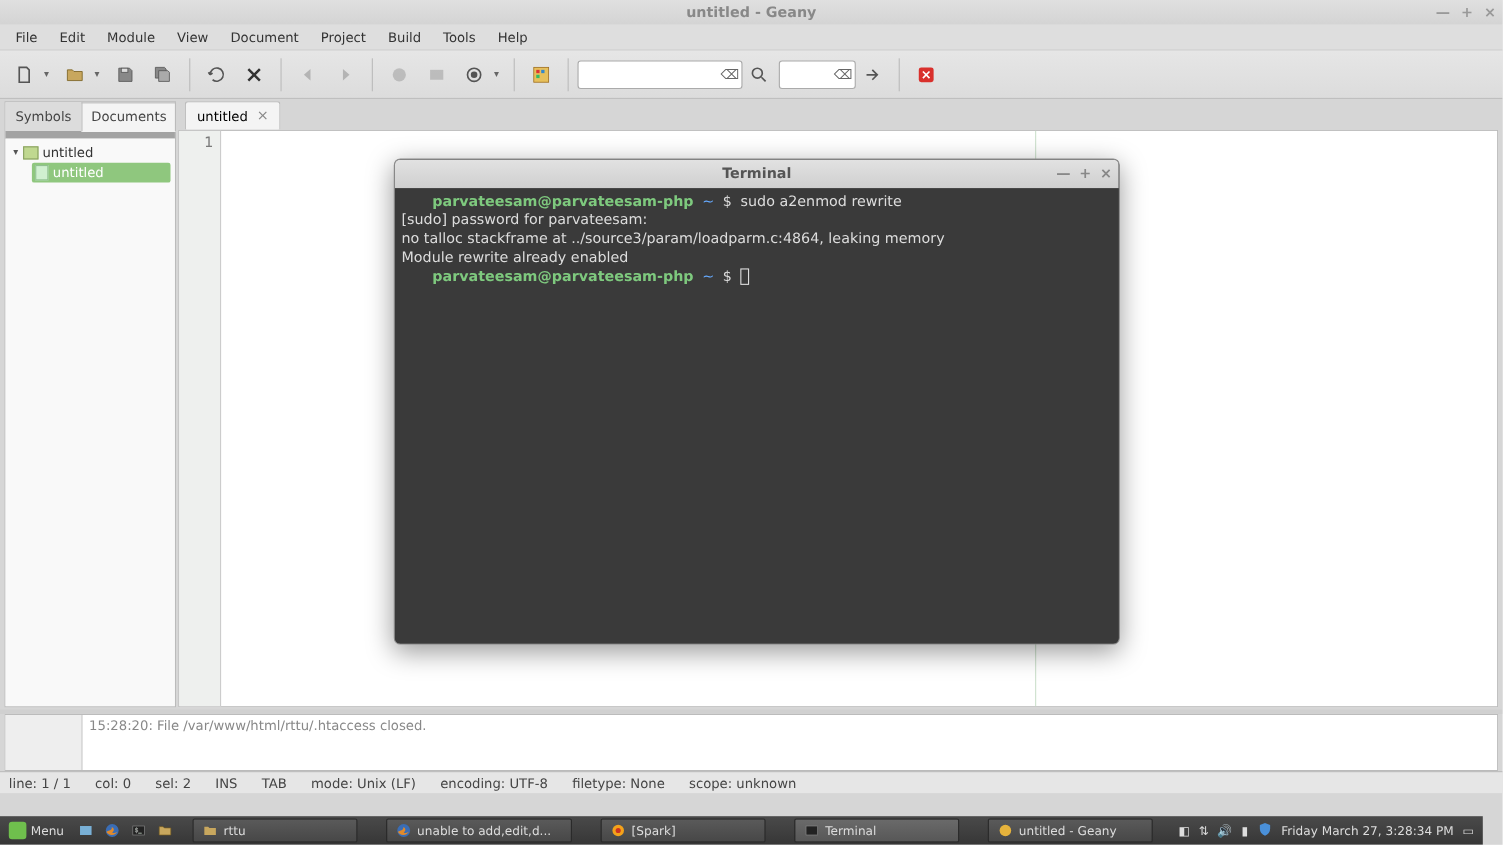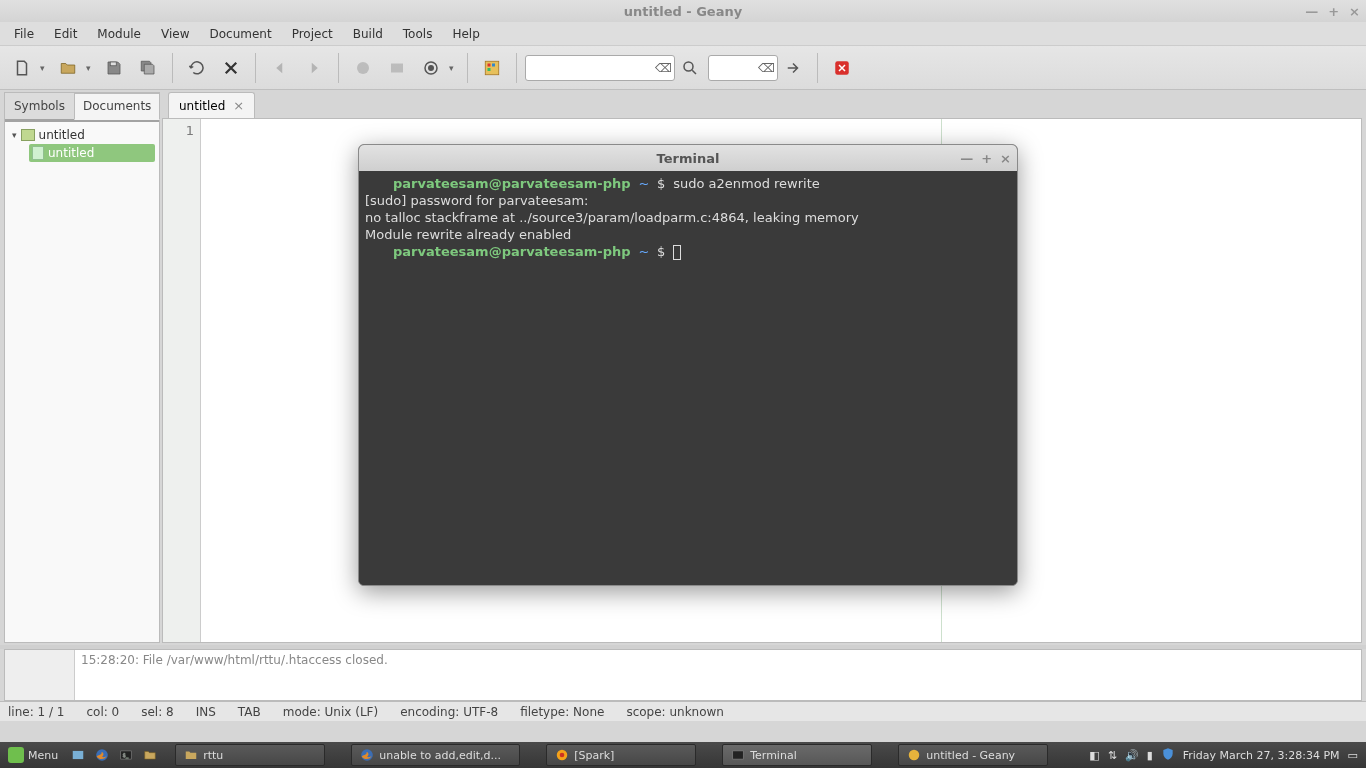--- a/index.html
+++ b/index.html
@@ -17,21 +17,21 @@
 .tbtn svg { width:18px; height:18px; }
 .tsep { width:1px; height:30px; background:#bbb; margin:0 6px; }
 .tdrop { width:10px; font-size:9px; color:#666; cursor:pointer; }
 .toolbar input { height:26px; border:1px solid #aaa; border-radius:3px; padding:0 6px; background:#fff; }
 .toolbar input.search { width:150px; }
 .toolbar input.goto  { width:70px; }
 .clearico { position:relative; margin-left:-22px; color:#666; cursor:pointer; font-size:12px; }
 
 .workarea { display:flex; height: 555px; background:#d6d6d6; }
 .sidebar { width:156px; background:#eaeaea; border:1px solid #bbb; margin:2px 2px 2px 4px; display:flex; flex-direction:column; }
-.sidetabs { display:flex; border-bottom:3px solid #a3a3a3;text-align:right; }
+.sidetabs { display:flex; border-bottom:7px solid #a3a3a3;text-align:right; }
 .sidetab { padding:5px 8px; border:1px solid transparent; cursor:pointer; color:#444; background:#dcdcdc; }
 .sidetab.active { background:#f4f4f4; border:1px solid #bbb; border-bottom:1px solid #f4f4f4; margin-bottom:-1px; }
 .tree { flex:1; background:#f9f9f9; padding:4px; }
 .tree-row { display:flex; align-items:center; gap:4px; padding:2px 3px; cursor:pointer; border-radius:2px; }
 .tree-row.root { color:#333; }
 .tree-row.sel { background:#8fc77e; color:#fff; }
 .folder-ico { width:14px; height:12px; background:#c0d890; border:1px solid #88a060; }
 .doc-ico { width:12px; height:14px; background:#d0f0d0; border:1px solid #90c090; }
 .disclose { font-size:9px; color:#555; }
 
@@ -47,21 +47,21 @@
 
 .hsplit { height:4px; background:#d0d0d0; }
 
 .msgpanel { height:52px; background:#fff; border:1px solid #bbb; margin:0 4px; overflow:hidden; display:flex; }
 .msgpanelside { width:70px; background:#eee; border-right:1px solid #ccc; display:flex; align-items:end; justify-content:center; color:#999; font-size:10px; padding-bottom:4px; }
 .msgpanelmain { flex:1; padding:2px 6px; font-family:sans-serif; color:#333; font-size:12px; }
 .msgpanelmain div { padding:1px 0; white-space:nowrap; }
 
 .statusbar { height:20px; background:#e6e6e6; border-top:1px solid #bbb; display:flex; align-items:center; gap:22px; padding:0 8px; color:#444; font-size:12px; }
 
-.taskbar { position:absolute; bottom:0; left:0; right:0; height:26px; background:linear-gradient(#4a4a4a,#363636); display:flex; align-items:center; color:#ddd; font-size:11px; }
+.taskbar { position:absolute; bottom:0; left:0; right:18px; height:26px; background:linear-gradient(#4a4a4a,#363636); display:flex; align-items:center; color:#ddd; font-size:11px; }
 .taskbar .menu { display:flex; align-items:center; gap:4px; padding:0 8px; height:100%; cursor:pointer; }
 .taskbar .menu .mint { width:16px; height:16px; background:#6fbf4d; border-radius:3px; }
 .taskbar .app { height:22px; background:linear-gradient(#5a5a5a,#474747); border:1px solid #2a2a2a; border-radius:2px; margin:0 13px; padding:0 8px; display:flex; align-items:center; gap:5px; cursor:pointer; min-width:0; }
 .taskbar .app.active { background:linear-gradient(#6a6a6a,#575757); }
 .taskbar .lnch { width:24px; height:22px; display:flex; align-items:center; justify-content:center; cursor:pointer; }
 .taskbar .tray { margin-left:auto; display:flex; align-items:center; gap:8px; padding:0 8px; }
 .taskbar .tray span { cursor:pointer; }
 .appico { width:14px; height:14px; }
 
 
@@ -242,21 +242,21 @@
       <span></span>
     </div>
   <div class="msgpanelmain">
     <div style="color:#888">15:28:20: File /var/www/html/rttu/.htaccess closed.</div>
   </div>
 </div>
 
 <div class="statusbar">
   <span>line: 1 / 1</span>
   <span>col: 0</span>
-  <span>sel: 8</span>
+  <span>sel: 2</span>
   <span>INS</span>
   <span>TAB</span>
   <span>mode: Unix (LF)</span>
   <span>encoding: UTF-8</span>
   <span>filetype: None</span>
   <span>scope: unknown</span>
 </div>
 
 <div class="termwin">
   <div class="termtitle">

